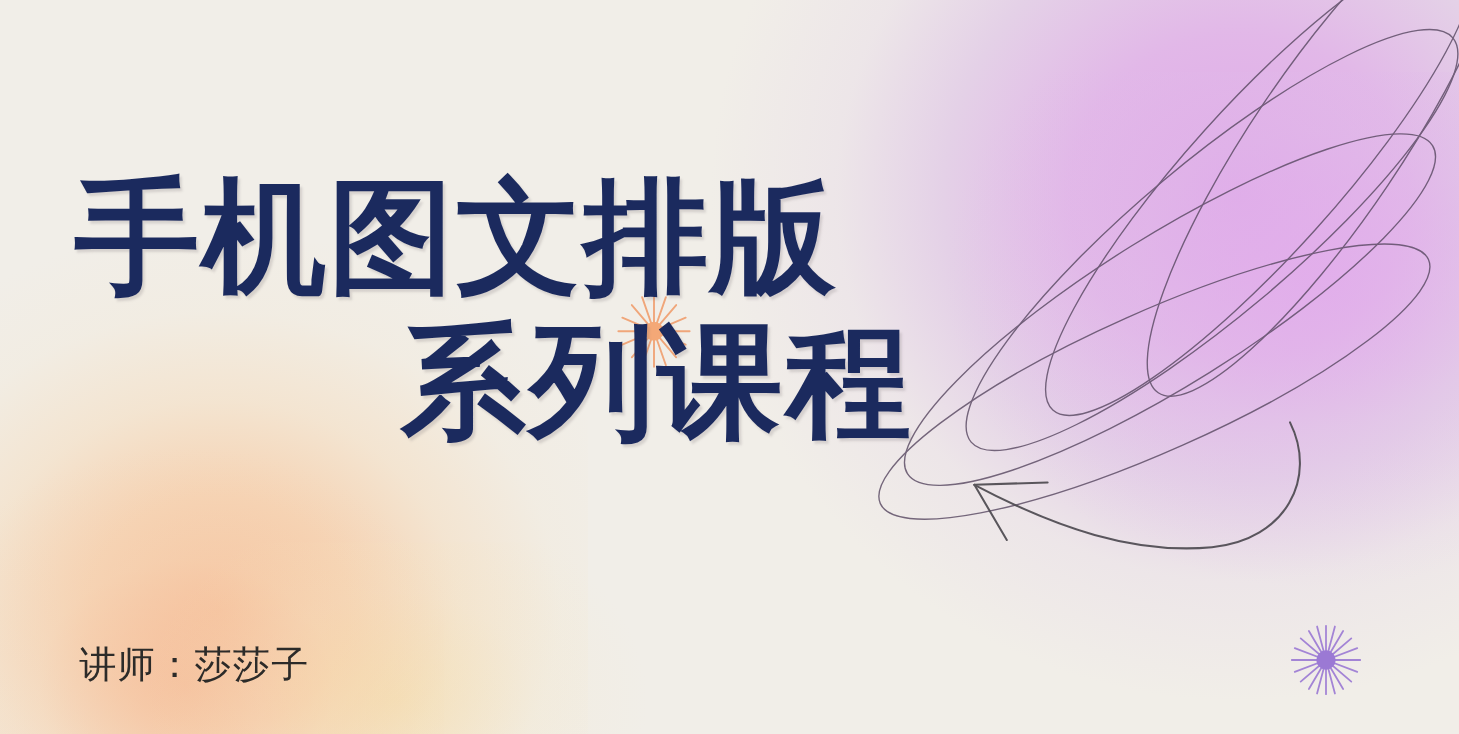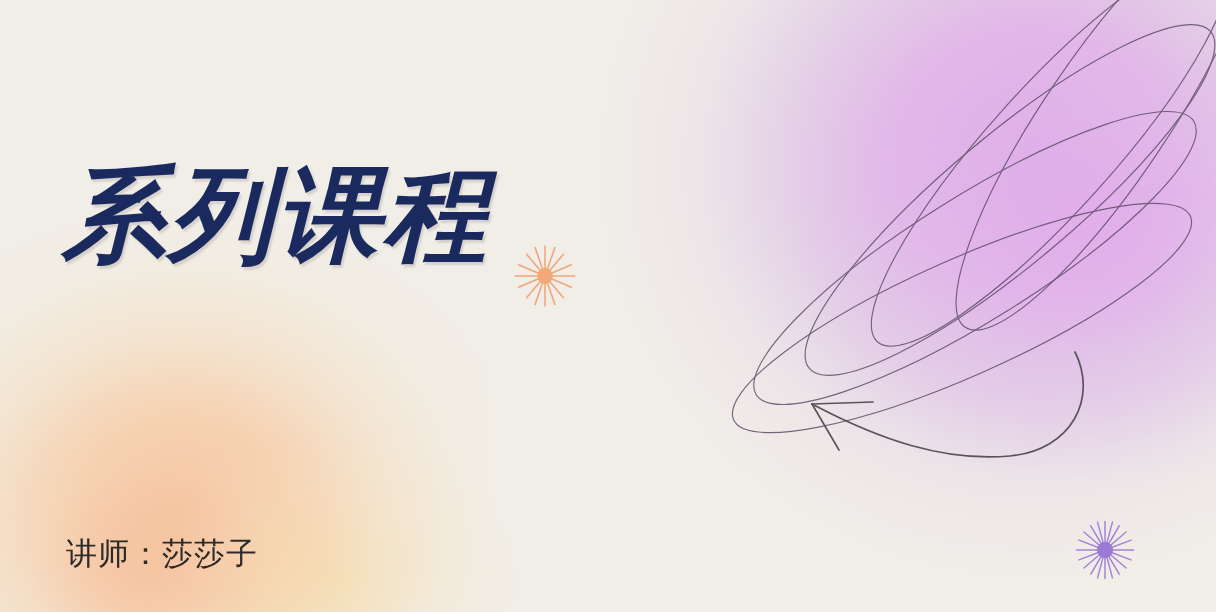--- a/index.html
+++ b/index.html
@@ -110,22 +110,22 @@
     font-size: 104px;
     line-height: 0.99;
     letter-spacing: 2px;
     margin: 0;
     text-shadow: 2px 3px 2px rgba(120,110,115,0.22);
     white-space: nowrap;
   }
   .headline .line2 {
     display: block;
     margin-top: 18px;
-    font-style: italic;
     letter-spacing: 3px;
+    text-align: right;
   }
   .subtitle {
     font-family: "Liberation Sans", sans-serif;
     color: #262a38;
     font-size: 49px;
     font-weight: normal;
     letter-spacing: 0.5px;
     margin: 22px 0 0 6px;
     white-space: nowrap;
   }
@@ -216,19 +216,20 @@
       <line x1="50" y1="50" x2="8" y2="34"></line>
       <line x1="50" y1="50" x2="16" y2="21"></line>
       <line x1="50" y1="50" x2="27" y2="11"></line>
       <line x1="50" y1="50" x2="38" y2="5"></line>
     </g>
     <circle cx="50" cy="50" r="13" fill="#9b79d4"></circle>
   </svg>
 
   <div class="content">
     <h1 class="headline">
+      <span class="line1">手机图文排版</span>
       <span class="line2">系列课程</span>
     </h1>
   </div>
 
   <div class="instructor">讲师：莎莎子</div>
 
 </div>
 
 </body></html>

